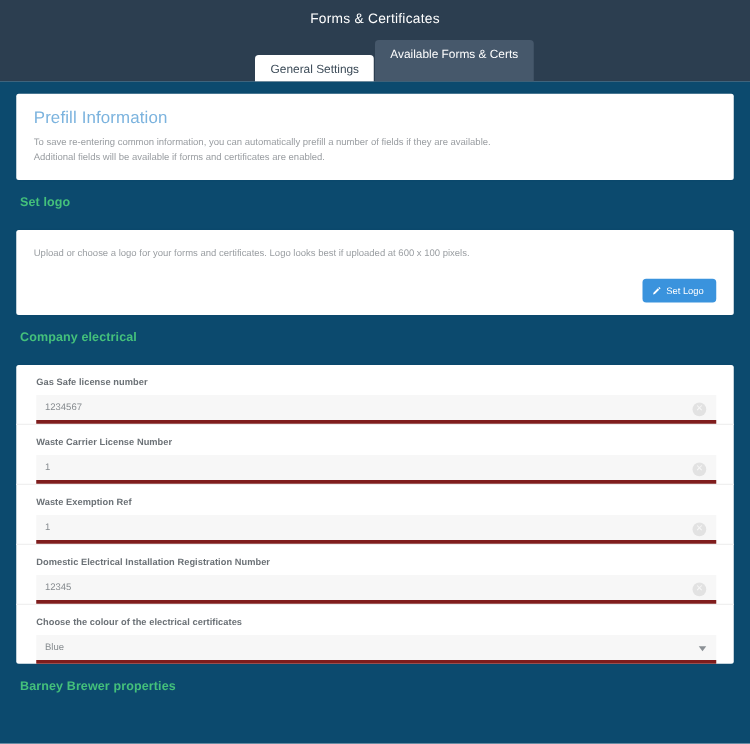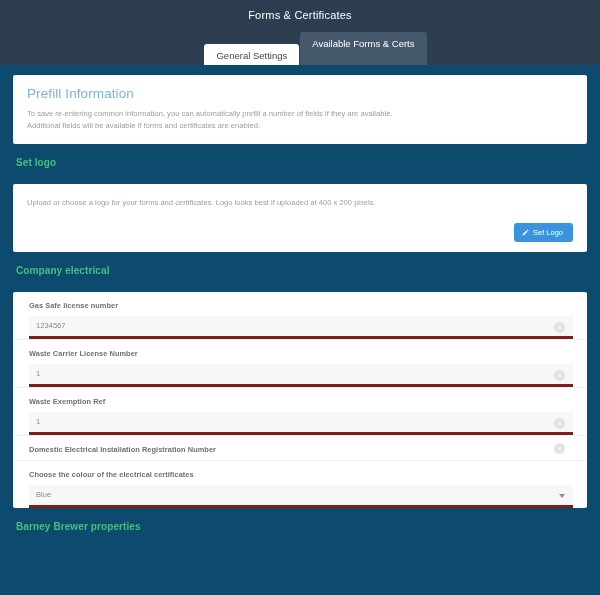--- a/index.html
+++ b/index.html
@@ -192,21 +192,21 @@
 <div class="page">
 
   <div class="card prefill-card">
     <div class="prefill-title">Prefill Information</div>
     <div class="prefill-desc">To save re-entering common information, you can automatically prefill a number of fields if they are available.</div>
     <div class="prefill-desc">Additional fields will be available if forms and certificates are enabled.</div>
   </div>
 
   <div class="section-head">Set logo</div>
   <div class="card logo-card">
-    <div class="logo-desc">Upload or choose a logo for your forms and certificates. Logo looks best if uploaded at 400 x 200 pixels.</div>
+    <div class="logo-desc">Upload or choose a logo for your forms and certificates. Logo looks best if uploaded at 600 x 100 pixels.</div>
     <div class="logo-btn-row">
       <button class="btn-primary">
         <span>
           <svg width="7" height="7" viewBox="0 0 16 16" fill="#ffffff" aria-hidden="true">
             <path d="M12.3 1.2 14.8 3.7 13.1 5.4 10.6 2.9z"></path>
             <path d="M9.7 3.8 1.8 11.7 1 15l3.3-.8 7.9-7.9z"></path>
           </svg>
         </span>
         <span>Set Logo</span>
       </button>
@@ -230,20 +230,21 @@
 
     <div class="field-row">
       <div class="field-label">Waste Exemption Ref</div>
       <input class="field-input" value="1" style="">
       <div class="clear-icon">✕</div>
     </div>
 
 
     <div class="field-row">
       <div class="field-label">Domestic Electrical Installation Registration Number</div>
+      <input class="field-input" value="12345" style="">
       <div class="clear-icon">✕</div>
     </div>
 
     <div class="field-row select-row">
       <div class="field-label">Choose the colour of the electrical certificates</div>
       <input class="field-input" readonly="" value="Blue" style="">
       <div class="caret-icon"></div>
     </div>
 
   </div>

